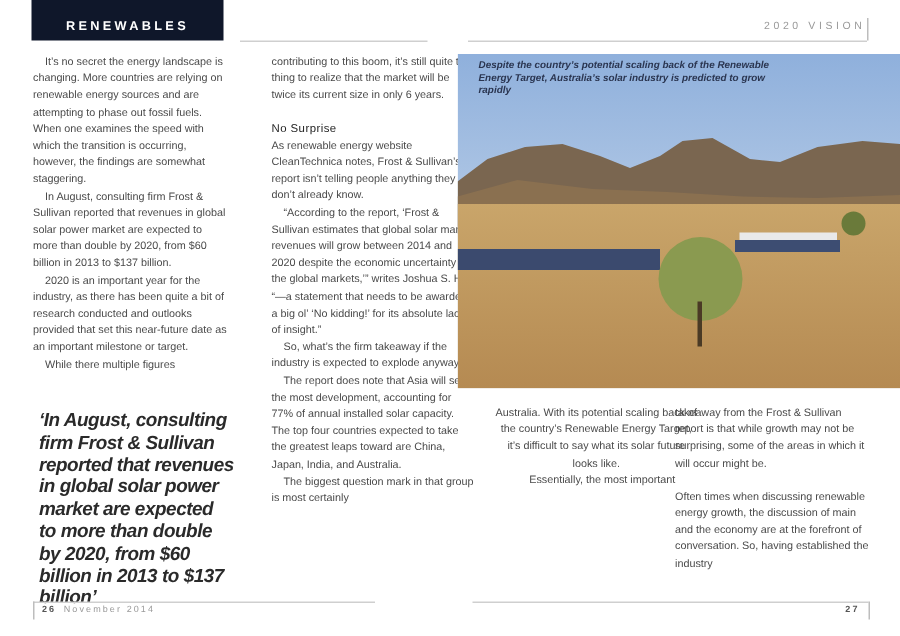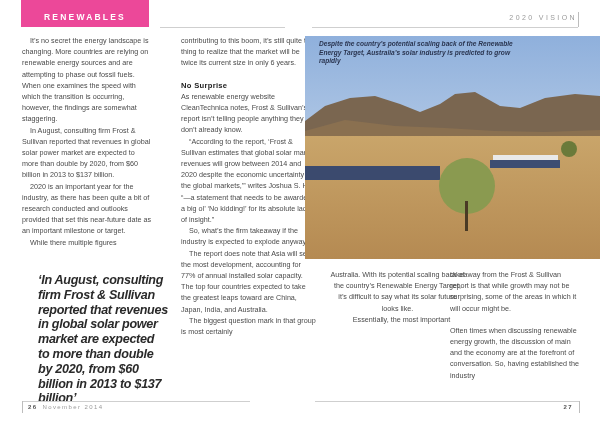--- a/index.html
+++ b/index.html
@@ -1,30 +1,30 @@
 <!DOCTYPE html>
 <html><head>
 <meta charset="utf-8">
 <style>
   html, body { margin:0; padding:0; }
   body { width:600px; height:424px; background:#ffffff; position:relative; overflow:hidden;
          font-family:"Liberation Sans", sans-serif; color:#3a3a3a; }
   .spread { position:absolute; inset:0; }
-  .section-tab { position:absolute; left:21px; top:0; width:128px; height:27px; background:#ec4899;
+  .section-tab { position:absolute; left:21px; top:0; width:128px; height:27px; background:#0f172a;
         color:#fff; font-weight:bold; font-size:8.5px; letter-spacing:2.2px; text-align:center;
         line-height:10px; padding-top:12px; box-sizing:border-box; }
   .rule { position:absolute; height:1px; background:#cfcfcf; }
   .vrule { position:absolute; width:1px; background:#bdbdbd; }
   .running-head { position:absolute; right:23px; top:14px; font-size:7px; letter-spacing:2.4px; color:#9a9a9a; }
   .col { position:absolute; font-size:7.2px; line-height:11.2px; color:#4a4a4a; }
   .col p { margin:0; text-indent:8px; }
   .col p.noindent { text-indent:0; }
-  .col h3 { margin:0; font-size:7.6px; font-weight:bold; color:#222; line-height:11.2px; letter-spacing:0.3px; }
+  .col h3 { margin:0; font-size:7.6px; font-weight:normal; color:#222; line-height:11.2px; letter-spacing:0.3px; }
   .gap { height:11px; }
-  .pullquote { position:absolute; left:38px; top:273px; width:130px; font-family:"Liberation Sans", sans-serif;
+  .pullquote { position:absolute; left:26px; top:273px; width:130px; font-family:"Liberation Sans", sans-serif;
         font-weight:bold; font-style:italic; font-size:12.6px; line-height:14.8px; color:#2a2a2a; letter-spacing:-0.3px; }
   .photo { position:absolute; left:305px; top:36px; width:295px; height:223px; overflow:hidden; }
   .photo svg { display:block; }
   .caption { position:absolute; left:14px; top:4px; width:210px; font-weight:bold; font-style:italic;
         font-size:6.6px; line-height:8.6px; color:#2a3550; }
   .folio { position:absolute; top:404px; font-size:6px; letter-spacing:1.4px; color:#9a9a9a; }
   .folio b { color:#555; margin-right:5px; }
 </style>
 </head>
 <body>

